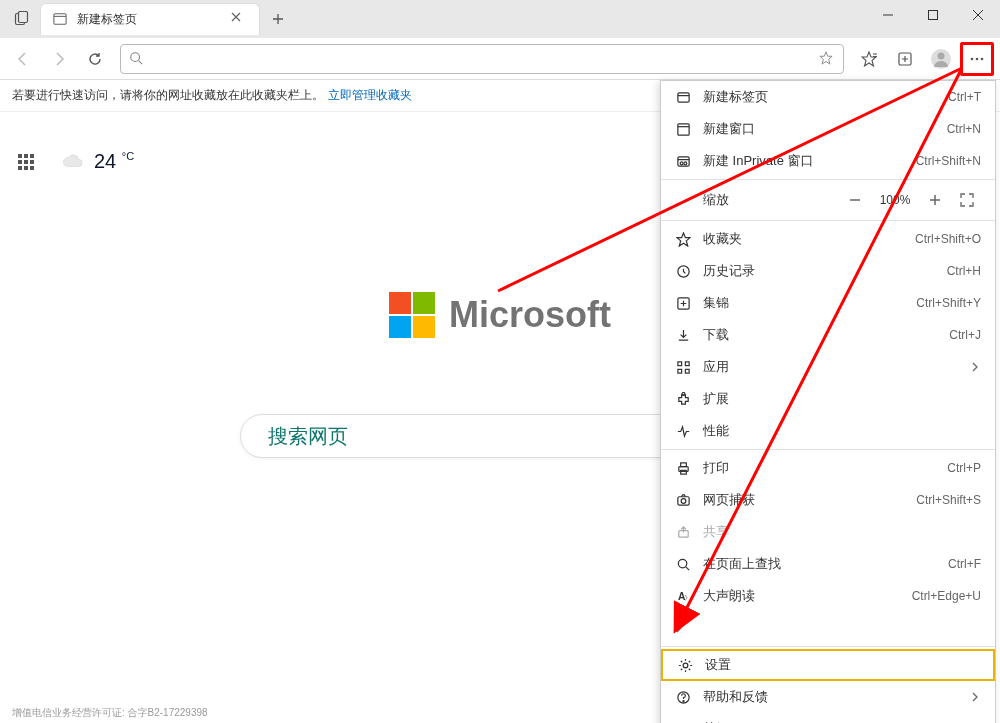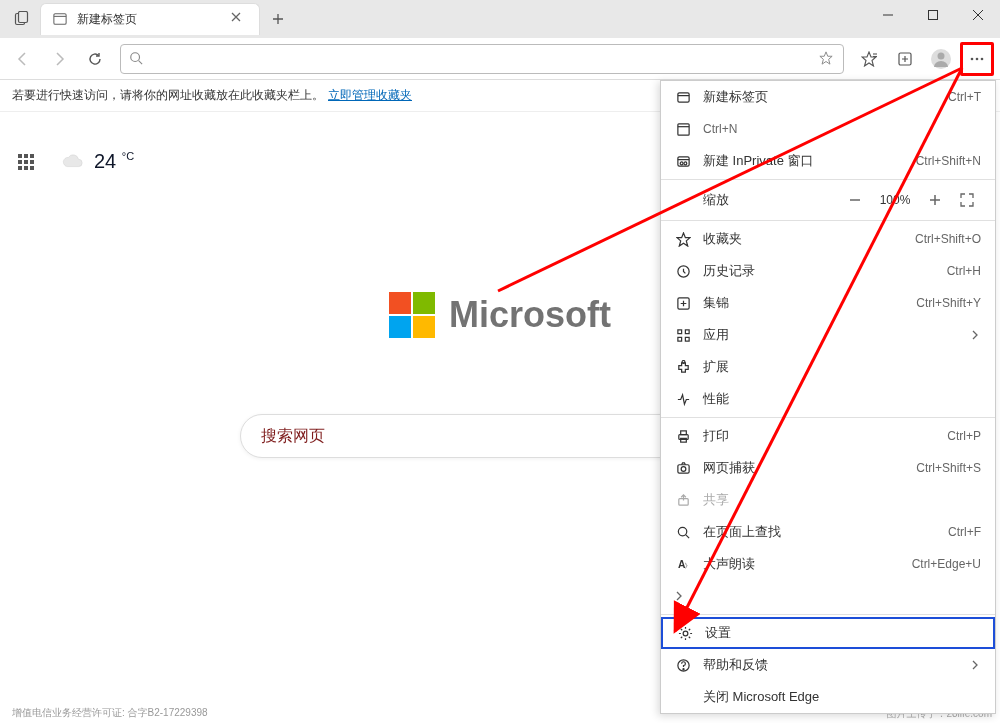--- a/index.html
+++ b/index.html
@@ -24,62 +24,62 @@
     .tool-btn.disabled { color: #bbb; }
     .addressbar { flex: 1; height: 30px; border: 1px solid #bbb; border-radius: 4px; display: flex; align-items: center; padding: 0 8px; margin: 0 6px; }
     .addressbar-icon { width: 16px; height: 16px; color: #888; margin-right: 6px; }
     .addressbar-input { flex: 1; border: none; outline: none; font-size: 12px; }
     .addressbar-star { width: 16px; height: 16px; color: #888; }
     .more-btn-highlight { border: 3px solid red; border-radius: 2px; }
     
     
     .bookmarkbar { height: 32px; background: #fff; display: flex; align-items: center; padding: 0 12px; font-size: 12px; border-bottom: 1px solid #eee; }
     .bookmark-text { color: #333; }
-    .bookmark-link { color: #0067b8; text-decoration: underline; margin-left: 4px; }
+    .bookmark-link { color: #0067b8; margin-left: 4px; }
     
     
     .content { position: absolute; top: 112px; left: 0; right: 0; bottom: 20px; background: #fff; }
     .widget-row { position: absolute; top: 38px; left: 18px; display: flex; align-items: center; gap: 28px; }
     .grid-icon-btn { width: 16px; height: 16px; color: #555; display: grid; grid-template-columns: repeat(3,4px); grid-template-rows: repeat(3,4px); gap: 2px; }
     .grid-icon-btn span { background: #555; }
     .weather { display: flex; align-items: center; gap: 10px; }
     .cloud-icon { width: 22px; height: 22px; }
     .temp { font-size: 20px; color: #0f172a; }
     .temp sup { font-size: 11px; }
     
     .logo-area { position: absolute; top: 180px; left: 50%; transform: translateX(-50%); display: flex; align-items: center; gap: 14px; }
     .mslogo { display: grid; grid-template-columns: 22px 22px; grid-template-rows: 22px 22px; gap: 2px; }
     .sq-r { background: #f25022; }
     .sq-g { background: #7fba00; }
     .sq-b { background: #00a4ef; }
     .sq-y { background: #ffb900; }
     .logo-text { font-size: 36px; font-weight: 600; color: #737373; }
     
     .searchbox { position: absolute; top: 302px; left: 50%; transform: translateX(-50%); width: 520px; height: 44px; background: #fff; border: 1px solid #ddd; border-radius: 22px; display: flex; align-items: center; padding: 0 20px; box-shadow: 0 1px 4px rgba(0,0,0,0.06); }
-    .searchbox-text { color: #7f1d1d; font-size: 16px; flex: 1; }
+    .searchbox-text { color: #0f766e; font-size: 20px; flex: 1; margin-left: 7px; }
     .search-icon { width: 18px; height: 18px; color: #666; }
     
     
     .footer { position: absolute; bottom: 0; left: 0; right: 0; height: 20px; padding: 0 12px; font-size: 10px; color: #999; display: flex; align-items: center; background: #fff; }
     .watermark { position: absolute; bottom: 2px; right: 8px; font-size: 10px; color: #aaa; }
     
     
     .menu { position: absolute; top: 80px; right: 4px; width: 336px; background: #fff; border: 1px solid #ccc; box-shadow: -2px 2px 8px rgba(0,0,0,0.15); font-size: 13px; }
     .menu-item { height: 32px; display: flex; align-items: center; padding: 0 14px; gap: 12px; color: #333; }
     .menu-item.disabled { color: #aaa; }
     .menu-icon { width: 16px; height: 16px; display: flex; align-items: center; justify-content: center; flex-shrink: 0; }
     .menu-label { flex: 1; }
     .menu-shortcut { color: #666; font-size: 12px; }
     .menu-chevron { width: 10px; color: #666; }
     .menu-sep { height: 1px; background: #e0e0e0; margin: 2px 0; }
     .menu-zoom { height: 36px; display: flex; align-items: center; padding: 0 14px; gap: 4px; }
     .menu-zoom-label { flex: 1; color: #333; padding-left: 28px; }
     .zoom-btn { width: 28px; height: 28px; display: flex; align-items: center; justify-content: center; color: #666; }
     .zoom-level { font-size: 12px; color: #333; width: 44px; text-align: center; }
-    .menu-item.settings { border: 2px solid #1d4ed8; }
+    .menu-item.settings { border: 2px solid #eab308; }
     .menu-item.no-icon .menu-label { padding-left: 28px; }
     
     
     .arrow-svg { position: absolute; top: 0; left: 0; pointer-events: none; }
     
     .ic { display: inline-flex; }
   </style>
 </head>
 <body>
 
@@ -256,20 +256,21 @@
       <span class="menu-label">新建标签页</span>
       <span class="menu-shortcut">Ctrl+T</span>
     </div>
     <div class="menu-item">
       <span class="menu-icon">
         <svg width="15" height="15" viewBox="0 0 16 16" fill="none" stroke="currentColor" stroke-width="1.3">
           <rect x="2" y="2" width="12" height="12" rx="1"></rect>
           <line x1="2" y1="5" x2="14" y2="5"></line>
         </svg>
       </span>
+      <span class="menu-label">新建窗口</span>
       <span class="menu-shortcut">Ctrl+N</span>
     </div>
     <div class="menu-item">
       <span class="menu-icon">
         <svg width="15" height="15" viewBox="0 0 16 16" fill="none" stroke="currentColor" stroke-width="1.3">
           <rect x="2" y="3" width="12" height="10" rx="1.5"></rect>
           <line x1="2" y1="6" x2="14" y2="6"></line>
           <circle cx="6" cy="10" r="1.5"></circle>
           <circle cx="10" cy="10" r="1.5"></circle>
         </svg>
@@ -319,20 +320,29 @@
     </div>
     <div class="menu-item">
       <span class="menu-icon">
         <svg width="15" height="15" viewBox="0 0 16 16" fill="none" stroke="currentColor" stroke-width="1.3">
           <rect x="2" y="2" width="12" height="12" rx="1.5"></rect>
           <path d="M8 5 V11 M5 8 H11"></path>
         </svg>
       </span>
       <span class="menu-label">集锦</span>
       <span class="menu-shortcut">Ctrl+Shift+Y</span>
+    </div>
+    <div class="menu-item">
+      <span class="menu-icon">
+        <svg width="15" height="15" viewBox="0 0 16 16" fill="none" stroke="currentColor" stroke-width="1.3">
+          <path d="M8 2 V10 M5 7 L8 10 L11 7 M3 13 H13"></path>
+        </svg>
+      </span>
+      <span class="menu-label">下载</span>
+      <span class="menu-shortcut">Ctrl+J</span>
     </div>
     <div class="menu-item">
       <span class="menu-icon">
         <svg width="15" height="15" viewBox="0 0 16 16" fill="none" stroke="currentColor" stroke-width="1.3">
           <rect x="2" y="2" width="4" height="4"></rect>
           <rect x="10" y="2" width="4" height="4"></rect>
           <rect x="2" y="10" width="4" height="4"></rect>
           <rect x="10" y="10" width="4" height="4"></rect>
         </svg>
       </span>

